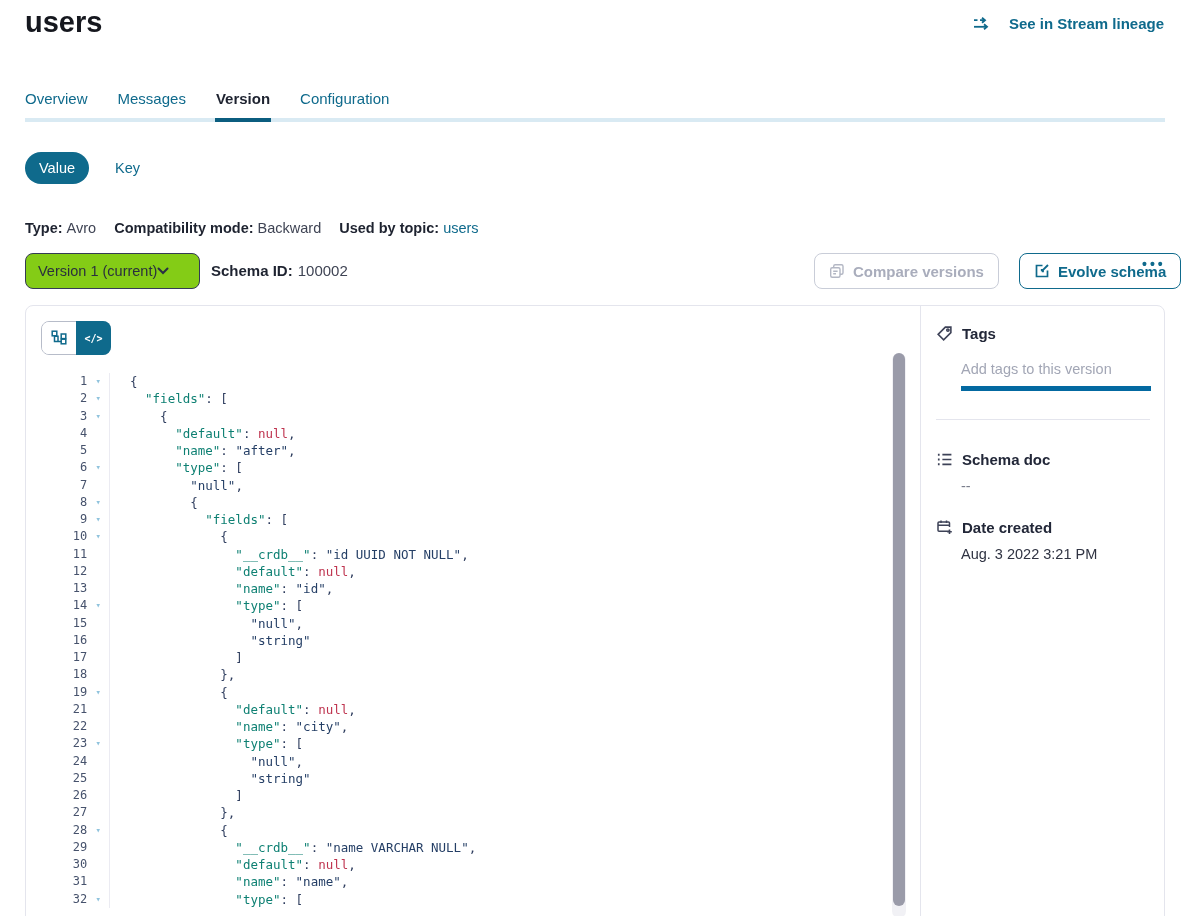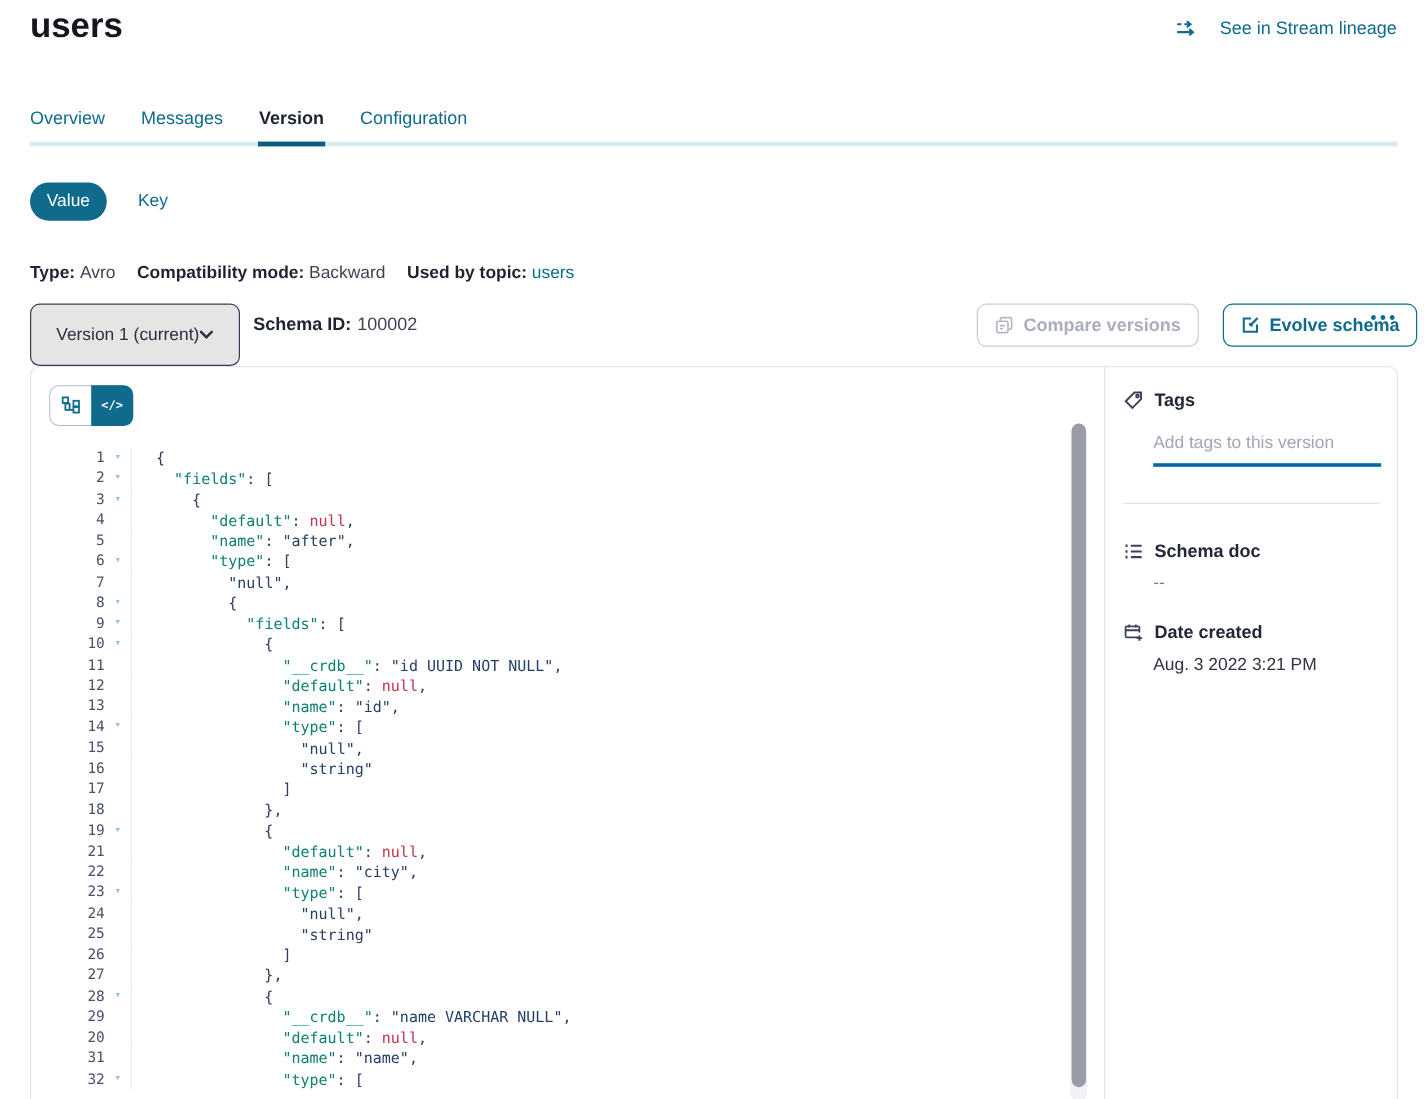--- a/index.html
+++ b/index.html
@@ -10,42 +10,42 @@
     --btn-disabled-border:#c9cdd8; --btn-disabled-text:#a9adbc;
     --icon-slate:#3d4257; --scroll-thumb:#9a9ba9;
   }
   *{box-sizing:border-box;margin:0;padding:0;}
   body{width:1189px;height:916px;overflow:hidden;background:#fff;
        font-family:"Liberation Sans",sans-serif;color:var(--text-dark);}
   .page{position:relative;width:1189px;height:916px;}
 
   .page-title{position:absolute;left:25px;top:6px;font-size:29px;font-weight:700;color:#15171e;}
   .lineage-link{position:absolute;right:25px;top:15px;display:flex;align-items:center;gap:18px;
-    color:var(--accent);font-size:15px;font-weight:400;cursor:pointer;}
+    color:var(--accent);font-size:15px;font-weight:700;cursor:pointer;}
 
   .tabs{position:absolute;left:25px;top:90px;display:flex;gap:30px;text-align:center;}
   .tab{position:relative;height:28px;font-size:15px;color:var(--accent);cursor:pointer;}
   .tab.active{color:var(--text-dark);font-weight:700;}
   .tab.active::after{content:"";position:absolute;left:-1px;right:-1px;top:28px;height:4px;
     background:var(--accent-dark);z-index:2;}
   .tab-track{position:absolute;left:25px;right:24px;top:118px;height:4px;background:var(--tab-track);}
 
   .vk-toggle{position:absolute;left:25px;top:152px;display:flex;align-items:center;}
   .btn-value{background:var(--accent);color:#fff;border:none;border-radius:16px;
     padding:8px 14px;font-size:14.5px;font-family:inherit;cursor:pointer;}
   .btn-key{background:none;border:none;color:var(--accent);font-size:14.5px;font-family:inherit;
     margin-left:26px;cursor:pointer;}
 
   .meta-row{position:absolute;left:25px;top:220px;font-size:14.5px;display:flex;gap:18px;color:var(--text-mid);}
   .meta-row b{color:var(--text-dark);font-weight:700;margin-right:4px;}
   .meta-link{color:var(--accent);cursor:pointer;}
 
-  .version-select{position:absolute;left:25px;top:253px;width:175px;height:52px;
+  .version-select{position:absolute;left:25px;top:253px;width:175px;height:36px;
     border:1.5px solid #343b54;border-radius:8px;display:flex;align-items:center;
-    justify-content:center;padding:0 12px;font-size:14.5px;color:#2a2f3e;cursor:pointer;background:#e5e5e5;}
+    justify-content:flex-start;padding:0 12px;font-size:14.5px;color:#2a2f3e;cursor:pointer;background:#84cc16;}
   .schema-id{position:absolute;left:211px;top:262px;font-size:15px;color:var(--text-mid);}
   .schema-id b{color:var(--text-dark);margin-right:5px;}
 
   .actions{position:absolute;left:814px;top:253px;display:flex;gap:20px;border-radius:13px;}
   .btn{height:36px;border-radius:8px;display:flex;align-items:center;gap:8px;padding:0 14px;
     font-size:15px;font-weight:700;background:#fff;font-family:inherit;cursor:pointer;}
   .btn-compare{border:1px solid var(--btn-disabled-border);color:var(--btn-disabled-text);}
   .btn-evolve{border:1.5px solid var(--accent);color:var(--accent);}
   .more-btn{position:absolute;left:1142px;top:256px;background:none;border:none;cursor:pointer;
     color:var(--accent);font-size:14px;font-weight:700;letter-spacing:3px;}
@@ -73,21 +73,21 @@
   .tk-str{color:var(--code-str);}
   .tk-null{color:var(--code-null);}
 
   .sb-track{position:absolute;right:14px;top:47px;bottom:6px;width:14px;background:#f1f1f5;border-radius:7px;}
   .sb-thumb{position:absolute;left:1px;right:1px;top:0;height:553px;background:var(--scroll-thumb);border-radius:7px;cursor:grab;}
 
   .side-head{position:absolute;left:15px;display:flex;align-items:center;gap:9px;
     font-size:15px;font-weight:700;color:#222738;}
   .tags-head{top:19px;}
   .tags-input{position:absolute;left:40px;top:53px;width:190px;border:none;
-    border-bottom:3px solid #0369a1;padding:2px 0 9px 0;font-size:14.5px;font-family:inherit;
+    border-bottom:5px solid #0369a1;padding:2px 0 9px 0;font-size:14.5px;font-family:inherit;
     color:var(--text-mid);background:transparent;outline:none;}
   .tags-input::placeholder{color:var(--placeholder);}
   .side-divider{position:absolute;left:15px;right:14px;top:113px;border-top:1px solid var(--border);}
   .doc-head{top:145px;}
   .doc-value{position:absolute;left:40px;top:172px;font-size:14.5px;color:var(--text-gray);}
   .date-head{top:213px;justify-content:flex-end;}
   .date-value{position:absolute;left:40px;top:240px;font-size:14.5px;color:#2f3342;}
 
   svg{display:block;}
 </style>
@@ -375,21 +375,21 @@
             </div>
             <div class="code-line">
               <div class="gutter-wrap">
                 <span class="lnum">29</span>
                 <span class="fold"></span>
               </div>
               <span class="code-text">              <span class="tk-key">"__crdb__"</span>: <span class="tk-str">"name VARCHAR NULL"</span>,</span>
             </div>
             <div class="code-line">
               <div class="gutter-wrap">
-                <span class="lnum">20</span>
+                <span class="lnum">30</span>
                 <span class="fold"></span>
               </div>
               <span class="code-text">              <span class="tk-key">"default"</span>: <span class="tk-null">null</span>,</span>
             </div>
             <div class="code-line">
               <div class="gutter-wrap">
                 <span class="lnum">31</span>
                 <span class="fold"></span>
               </div>
               <span class="code-text">              <span class="tk-key">"name"</span>: <span class="tk-str">"name"</span>,</span>

